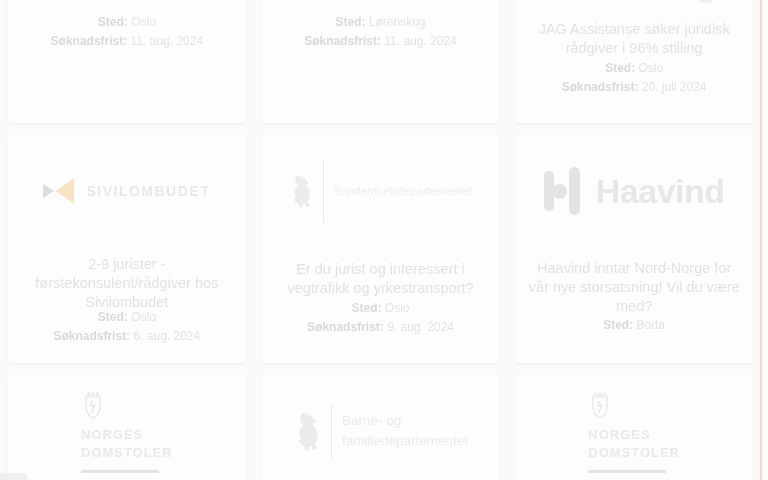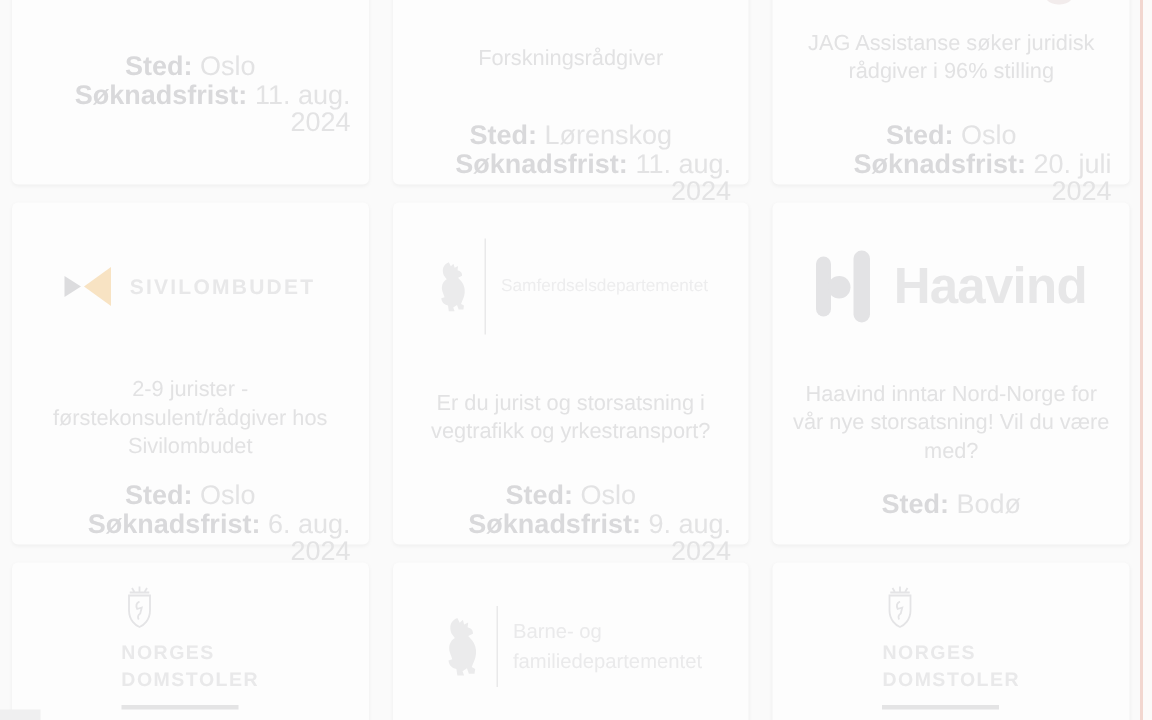--- a/index.html
+++ b/index.html
@@ -22,21 +22,21 @@
   .logo-area{
     height:100px;width:100%;flex-shrink:0;box-sizing:border-box;
     padding-bottom:24px;
     display:flex;align-items:center;justify-content:center;
   }
   .title{
     margin-top:6px;min-height:40px;width:100%;
     display:flex;align-items:center;justify-content:center;
     text-align:center;font-size:14.5px;line-height:19px;color:#e2e2e3;
   }
-  .meta{margin-top:22px;text-align:center;font-size:18px;line-height:18px;color:#e3e3e4;}
+  .meta{text-align:center;font-size:12px;line-height:18px;color:#e3e3e4;}
   .meta-line + .meta-line{margin-top:1px;text-align:right;}
   .lbl{font-weight:bold;color:#d9d9db;}
 
   
   .gov-logo{display:flex;align-items:center;}
   .gov-lion{color:#ebebec;flex-shrink:0;}
   .gov-divider{width:1px;align-self:center;background:#e9e9ea;margin:0 10px;}
   .gov-divider.tall{height:64px;}
   .gov-divider.mid{height:54px;}
   .gov-name{font-size:11.5px;color:#ededee;text-align:left;}
@@ -75,21 +75,20 @@
   <div class="card">
     <div class="logo-area"></div>
     <div class="meta">
       <div class="meta-line"><span class="lbl">Sted:</span> <span>Oslo</span></div>
       <div class="meta-line"><span class="lbl">Søknadsfrist:</span> <span>11. aug. 2024</span></div>
     </div>
   </div>
 
   <div class="card">
     <div class="logo-area"></div>
-    <div class="title">Forskningsrådgiver</div>
     <div class="meta">
       <div class="meta-line"><span class="lbl">Sted:</span> <span>Lørenskog</span></div>
       <div class="meta-line"><span class="lbl">Søknadsfrist:</span> <span>11. aug. 2024</span></div>
     </div>
   </div>
 
   <div class="card">
     <div class="logo-area"></div>
     <div class="title">JAG Assistanse søker juridisk rådgiver i 96% stilling</div>
     <div class="meta">
@@ -116,21 +115,21 @@
   <div class="card">
     <div class="logo-area">
       <div class="gov-logo">
         <svg class="gov-lion" width="24" height="34" viewBox="0 0 26 38">
           <path fill="currentColor" d="M11 1l1.5 3 2-2 .8 3 2.6-1.2-.4 3c2.3.6 3.6 2 3.4 4.2l-3 1.4 2.4 2.6c2.6 3.4 3.3 7.6 1.8 12l-2 5 2.2 1.2-.4 3h-3.6l-1.2-3.4-2.8 1.8 1 2.8H11l-.6-4.2c-3-.6-4.8-2.6-5-5.4l2.4-.8-1.6-4.4c-1-3.8.2-7.2 3.2-9l-2.2-3C5.6 6 7 2.6 11 1z"></path>
         </svg>
         <span class="gov-divider tall"></span>
         <span class="gov-name">Samferdselsdepartementet</span>
       </div>
     </div>
-    <div class="title">Er du jurist og storsatsning i vegtrafikk og yrkestransport?</div>
+    <div class="title">Er du jurist og interessert i vegtrafikk og yrkestransport?</div>
     <div class="meta">
       <div class="meta-line"><span class="lbl">Sted:</span> <span>Oslo</span></div>
       <div class="meta-line"><span class="lbl">Søknadsfrist:</span> <span>9. aug. 2024</span></div>
     </div>
   </div>
 
   <div class="card">
     <div class="logo-area">
       <div class="hv-logo">
         <span class="hv-symbol">

